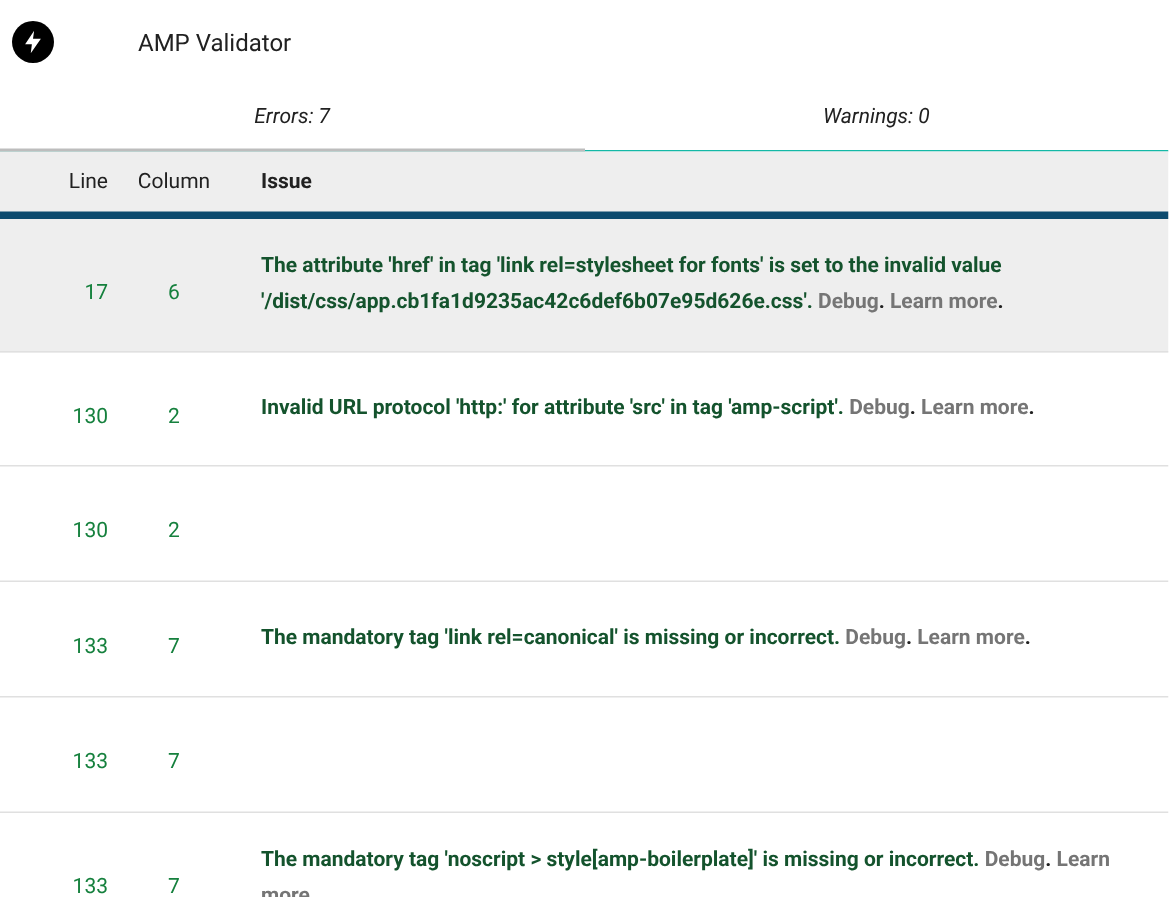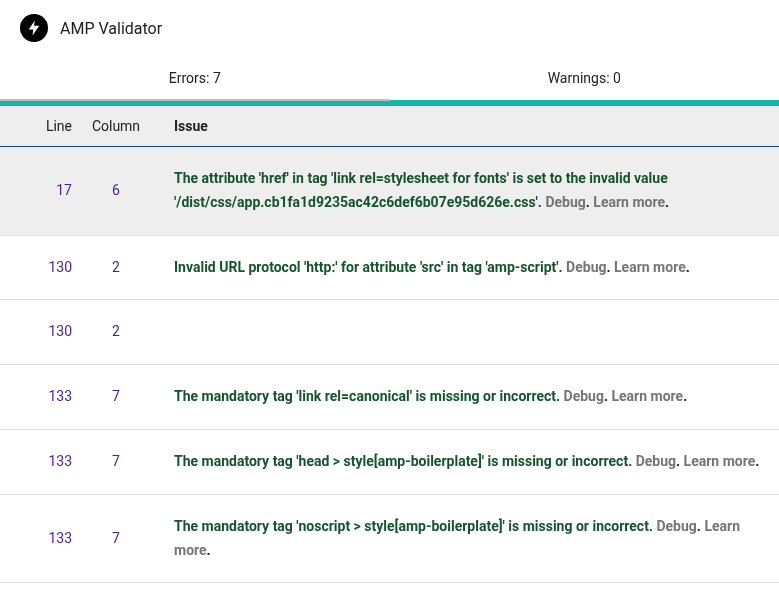--- a/index.html
+++ b/index.html
@@ -1,31 +1,31 @@
 <!DOCTYPE html>
 <html><head>
 <meta charset="utf-8">
 <style>
 * { box-sizing: border-box; margin: 0; padding: 0; }
 body { font-family: Roboto, "Helvetica Neue", Arial, sans-serif; font-size: 14px; color: #212121; background: #fff; width: 779px; }
-.header { display: flex; align-items: center; padding: 14px 20px; }
+.header { display: flex; align-items: center; padding: 14px 8px; gap: 44px; }
 .logo { width: 28px; height: 28px; border-radius: 50%; background: #000; display: flex; align-items: center; justify-content: center; margin-right: 12px; }
 .logo svg { width: 18px; height: 18px; }
 .title { font-size: 16px; font-weight: 400; color: #212121; }
-.tabs { display: flex; border-bottom: 6px solid #14b8a6; }
+.tabs { display: flex; border-bottom: 1px solid #14b8a6; font-style: italic; }
 .tab { flex: 1; text-align: center; padding: 14px 0; font-size: 14px; color: #212121; cursor: pointer; position: relative; }
 .tab.active { }
 .tab.active::after { content: ""; position: absolute; left: 0; right: 0; bottom: -1px; height: 2px; background: #bdbdbd; }
-.thead { display: flex; background: #eeeeee; border-bottom: 1px solid #0c4a6e; padding: 12px 0; font-size: 14px; color: #212121; }
+.thead { display: flex; background: #eeeeee; border-bottom: 5px solid #0c4a6e; padding: 12px 0; font-size: 14px; color: #212121; }
 .col-line { width: 90px; text-align: right; padding-right: 18px; }
 .col-col { width: 70px; text-align: center; padding-right: 18px; }
 .col-issue { flex: 1; padding-left: 14px; padding-right: 16px; font-weight: bold; }
 .row { display: flex; align-items: center; border-bottom: 1px solid #e0e0e0; padding: 20px 0; font-size: 14px; line-height: 1.7; }
 .row.first { background: #eeeeee; }
-.row .col-line, .row .col-col { color: #4c1d95; }
+.row .col-line, .row .col-col { color: #15803d; margin-top: 12px; }
 .issue-text { color: #14532d; }
 .link { color: #757575; text-decoration: none; cursor: pointer; }
 .dot { color: #212121; }
 </style>
 </head>
 <body>
 
 <div class="header">
   <div class="logo">
     <svg viewBox="0 0 24 24">
@@ -62,20 +62,19 @@
       <div class="col-col">2</div>
     </div>
     <div class="row">
       <div class="col-line">133</div>
       <div class="col-col">7</div>
       <div class="col-issue"><span class="issue-text">The mandatory tag 'link rel=canonical' is missing or incorrect. </span><a class="link">Debug</a><span class="dot">. </span><a class="link">Learn more</a><span class="dot">.</span></div>
     </div>
     <div class="row">
       <div class="col-line">133</div>
       <div class="col-col">7</div>
-      <div class="col-issue"><span class="issue-text">The mandatory tag 'head &gt; style[amp-boilerplate]' is missing or incorrect. </span><a class="link">Debug</a><span class="dot">. </span><a class="link">Learn more</a><span class="dot">.</span></div>
     </div>
     <div class="row">
       <div class="col-line">133</div>
       <div class="col-col">7</div>
       <div class="col-issue"><span class="issue-text">The mandatory tag 'noscript &gt; style[amp-boilerplate]' is missing or incorrect. </span><a class="link">Debug</a><span class="dot">. </span><a class="link">Learn more</a><span class="dot">.</span></div>
     </div>
   </div>
 
 </body></html>

